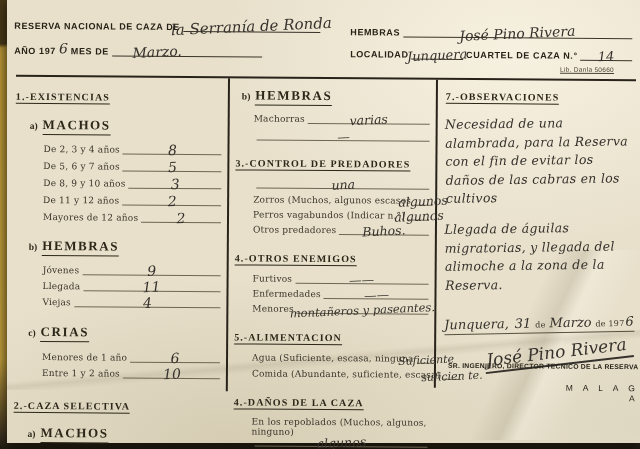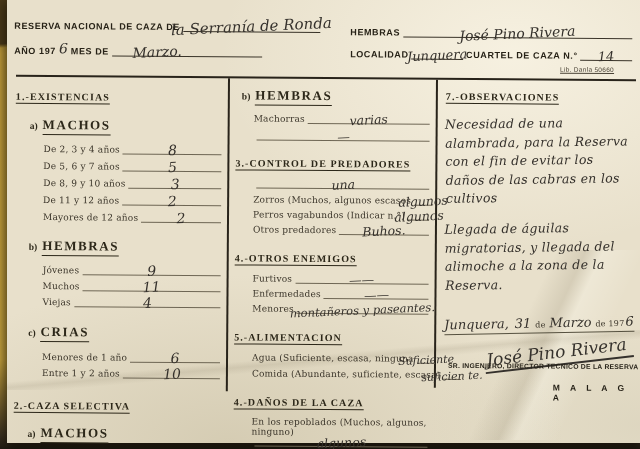--- a/index.html
+++ b/index.html
@@ -40,21 +40,21 @@
   .hv{position:absolute;left:50%;bottom:-3px;transform:translateX(-50%) rotate(-3deg);
       font-size:12.5px;white-space:nowrap;line-height:1;}
   .hv-num{font-size:14px;}
 
   .rule{position:absolute;background:#28231a;}
   .col{position:absolute;top:84px;}
   .notes{font-size:12.5px;line-height:18.5px;letter-spacing:.3px;transform:rotate(-1.2deg);}
   .smallprint{position:absolute;font-family:"Liberation Sans",sans-serif;font-size:6.5px;color:#4a4336;
       border-bottom:.8px solid #4a4336;letter-spacing:.3px;}
   .footer1{font-family:"Liberation Sans",sans-serif;font-weight:700;font-size:6.8px;color:#231f15;letter-spacing:.25px;white-space:nowrap;}
-  .footer2{font-family:"Liberation Sans",sans-serif;font-weight:700;font-size:8.5px;color:#231f15;letter-spacing:4px;}
+  .footer2{font-family:"Liberation Sans",sans-serif;font-weight:400;font-size:8.5px;color:#231f15;letter-spacing:4px;text-align:right;}
 </style>
 </head>
 <body>
 
 <div class="paper">
   <div class="crease crease1"></div>
   <div class="crease crease2"></div>
 
   <div class="sheet">
 
@@ -142,21 +142,21 @@
       <div style="margin:13px 0 0 14px;">
         <span class="subprefix">b)</span><span class="subhead">HEMBRAS</span>
       </div>
       <div class="frow" style="margin:9px 0 0 28px;">
         <span class="plabel">Jóvenes</span>
         <span class="fill">
             <span class="hand hv hv-num">9</span>
           </span>
       </div>
       <div class="frow" style="margin:6px 0 0 28px;">
-        <span class="plabel">Muchos</span>
+        <span class="plabel">Llegada</span>
         <span class="fill">
             <span class="hand hv hv-num">11</span>
           </span>
       </div>
       <div class="frow" style="margin:6px 0 0 28px;">
         <span class="plabel">Viejas</span>
         <span class="fill">
             <span class="hand hv hv-num">4</span>
           </span>
       </div>

